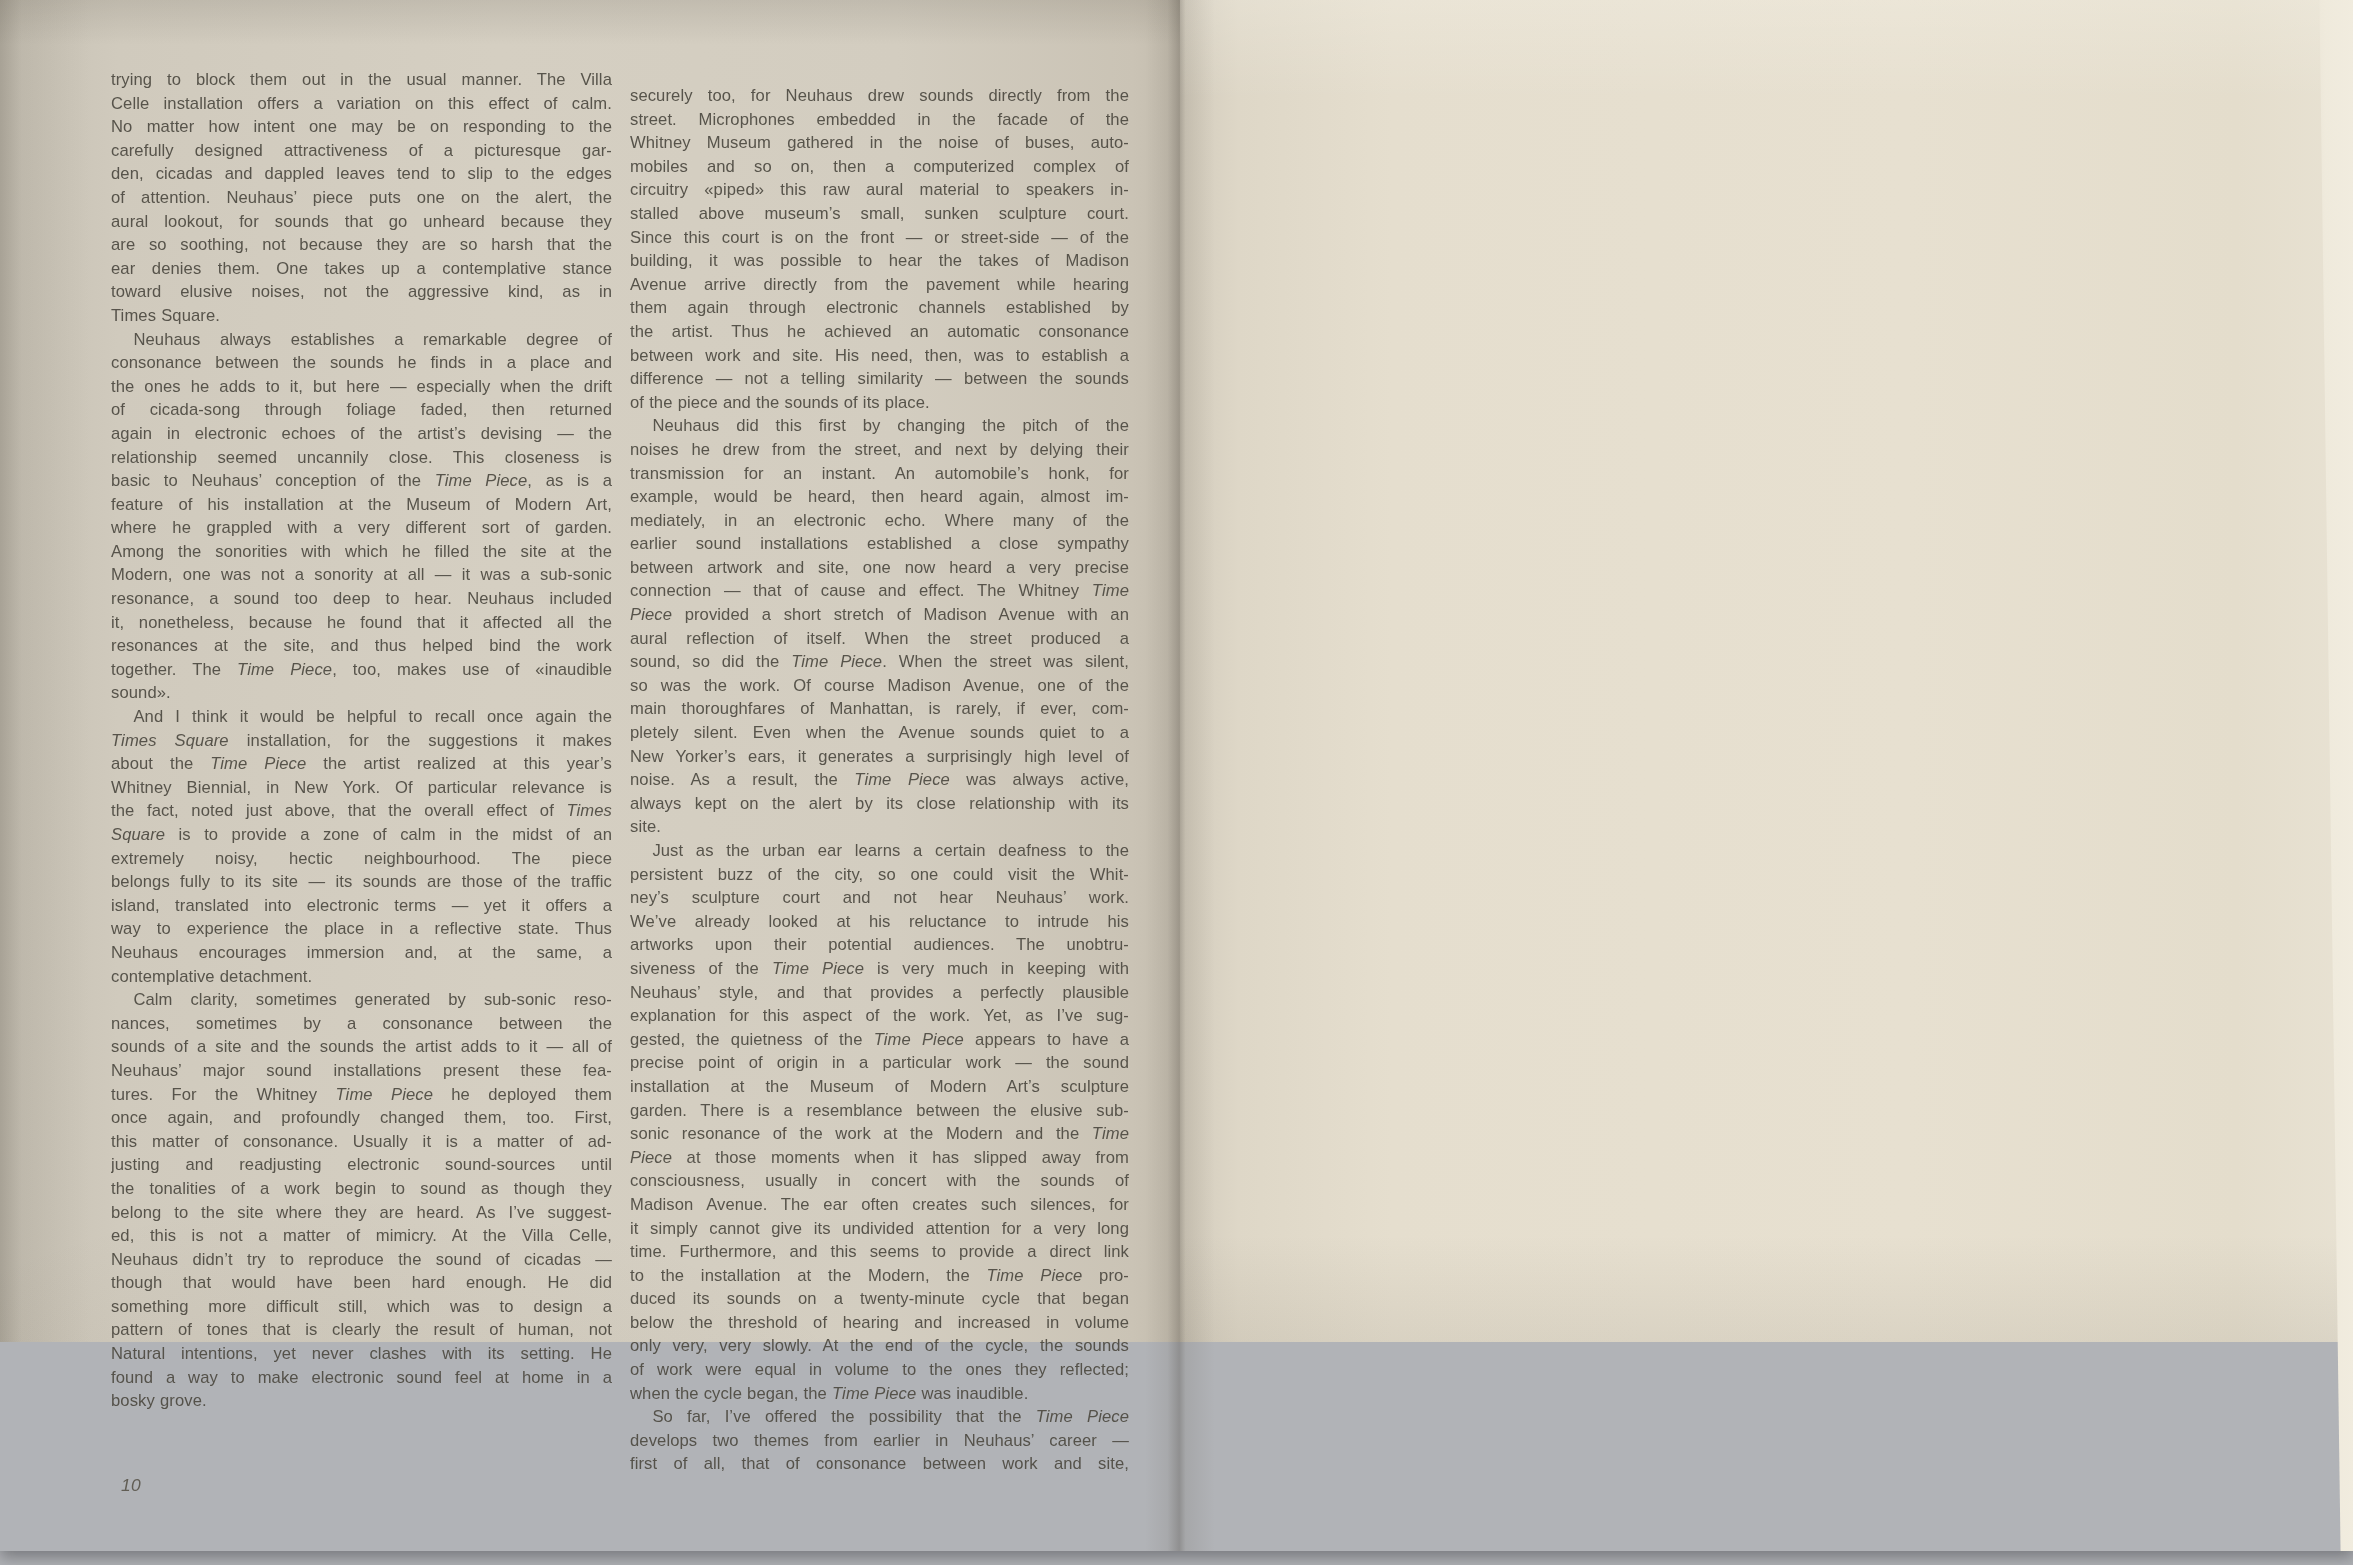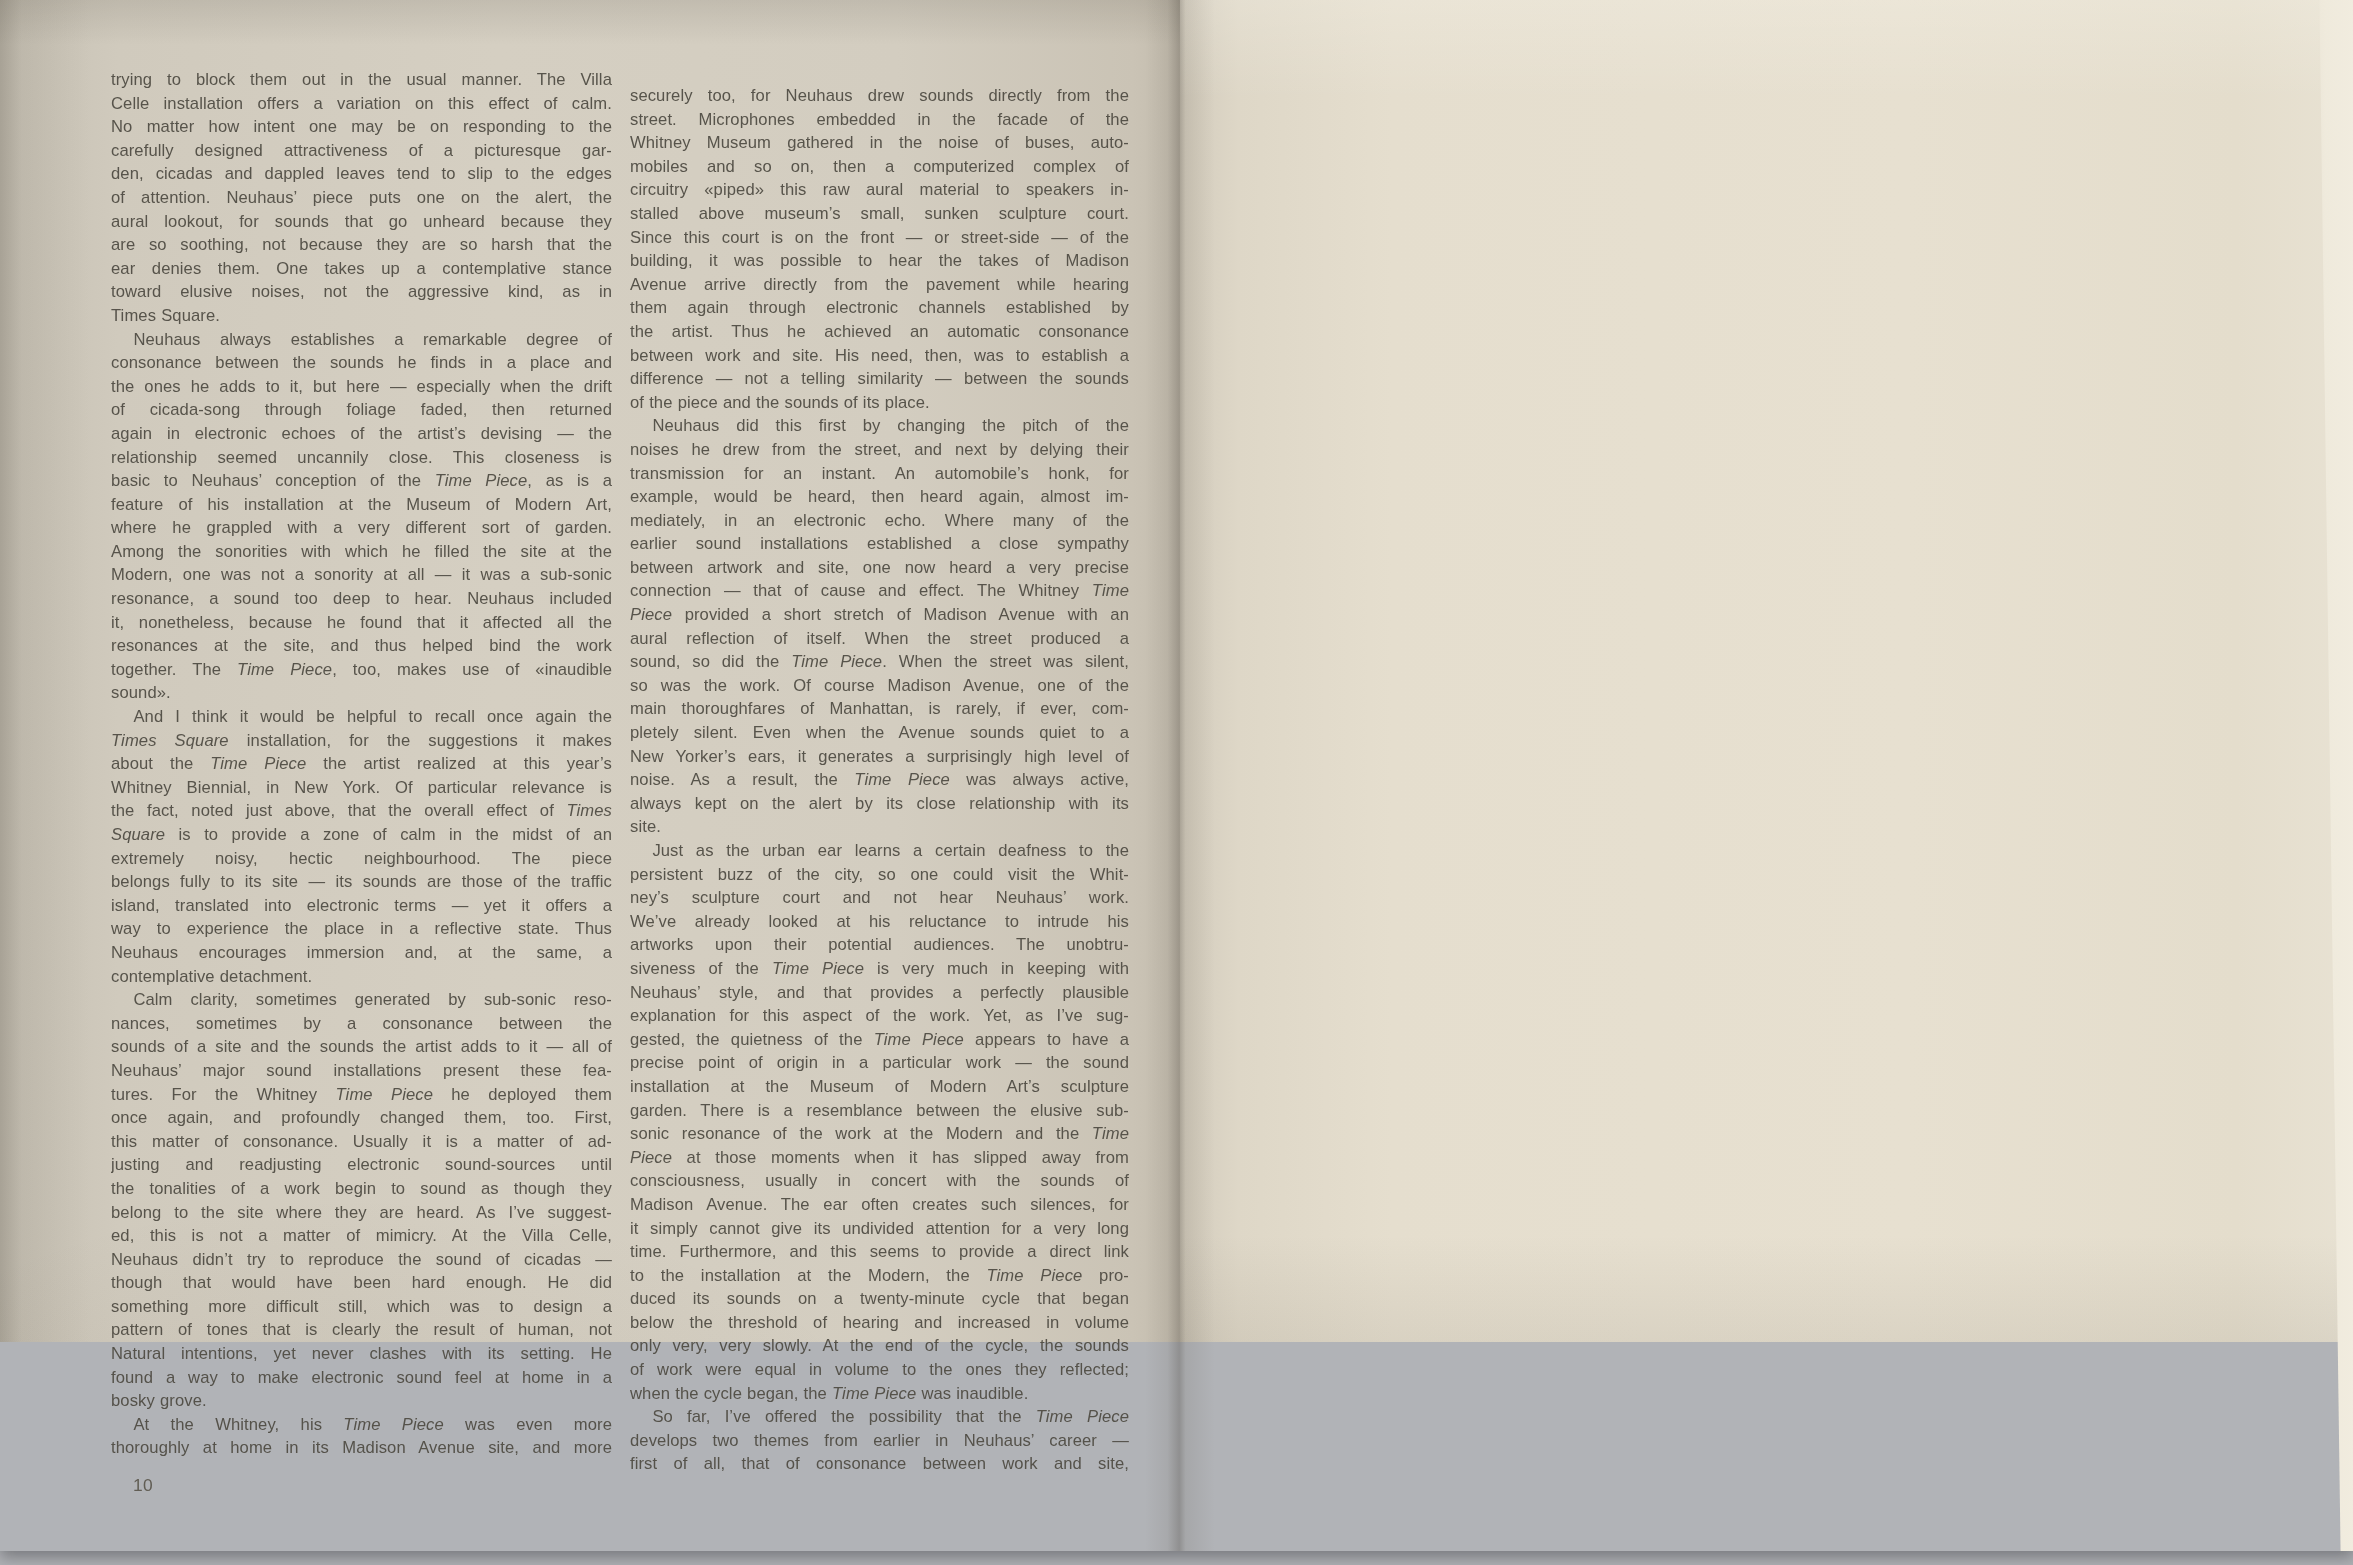--- a/index.html
+++ b/index.html
@@ -56,21 +56,21 @@
     line-height:23.6px;height:23.6px;overflow:hidden;
     text-align:justify;text-align-last:justify;
     word-spacing:0.4px;
   }
   .ln.ind{padding-left:22.4px;}
   .ln.end{text-align-last:left;}
   .ln em{font-style:italic;}
   .folio{
     position:absolute;font-size:17.4px;color:#615d54;letter-spacing:0.4px;
   }
-  .folio-left{left:133px;top:1475px;}
+  .folio-left{left:121px;top:1475px;font-style:italic;}
 </style>
 </head>
 <body>
 
 <div class="spread">
   <div class="page page-left">
     <div class="col col-1">
         <div class="para">
           <div class="ln">trying to block them out in the usual manner. The Villa</div>
           <div class="ln">Celle installation offers a variation on this effect of calm.</div>
@@ -128,24 +128,20 @@
           <div class="ln">the tonalities of a work begin to sound as though they</div>
           <div class="ln">belong to the site where they are heard. As I’ve suggest-</div>
           <div class="ln">ed, this is not a matter of mimicry. At the Villa Celle,</div>
           <div class="ln">Neuhaus didn’t try to reproduce the sound of cicadas —</div>
           <div class="ln">though that would have been hard enough. He did</div>
           <div class="ln">something more difficult still, which was to design a</div>
           <div class="ln">pattern of tones that is clearly the result of human, not</div>
           <div class="ln">Natural intentions, yet never clashes with its setting. He</div>
           <div class="ln">found a way to make electronic sound feel at home in a</div>
           <div class="ln end">bosky grove.</div>
-        </div>
-        <div class="para">
-          <div class="ln ind">At the Whitney, his <em>Time Piece</em> was even more</div>
-          <div class="ln">thoroughly at home in its Madison Avenue site, and more</div>
         </div>
       </div>
     <div class="col col-2">
         <div class="para">
           <div class="ln">securely too, for Neuhaus drew sounds directly from the</div>
           <div class="ln">street. Microphones embedded in the facade of the</div>
           <div class="ln">Whitney Museum gathered in the noise of buses, auto-</div>
           <div class="ln">mobiles and so on, then a computerized complex of</div>
           <div class="ln">circuitry «piped» this raw aural material to speakers in-</div>
           <div class="ln">stalled above museum’s small, sunken sculpture court.</div>

